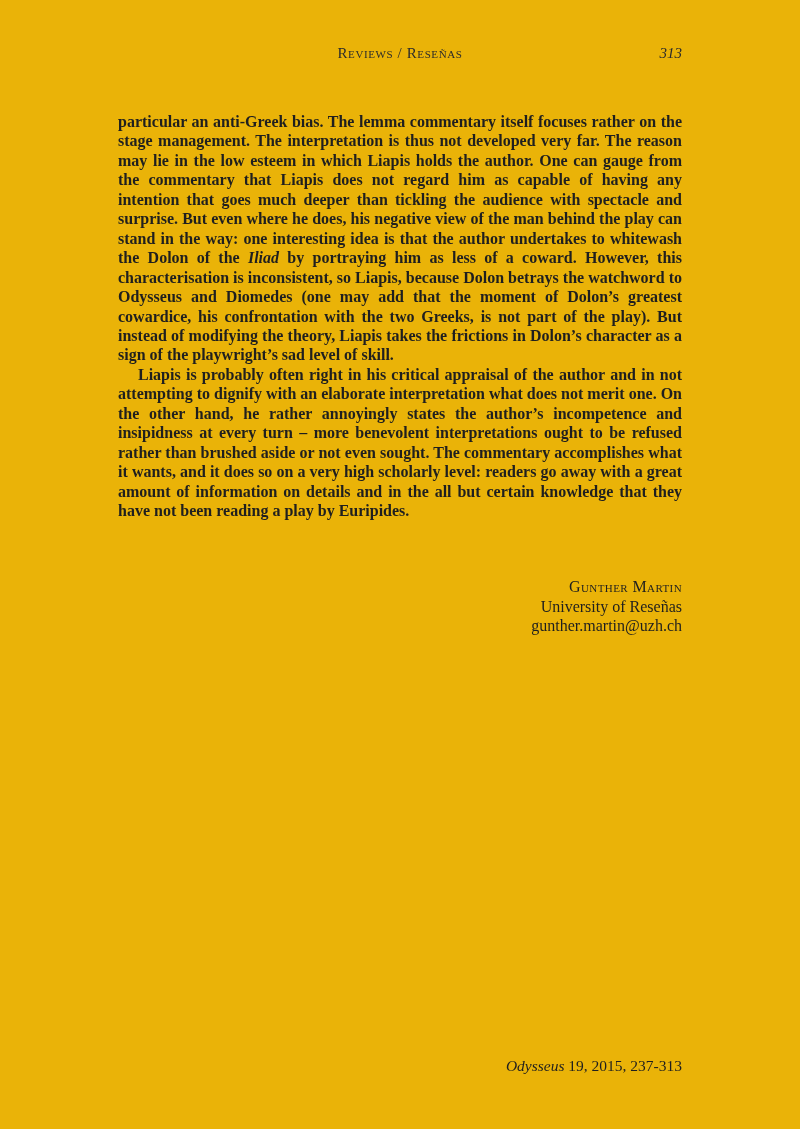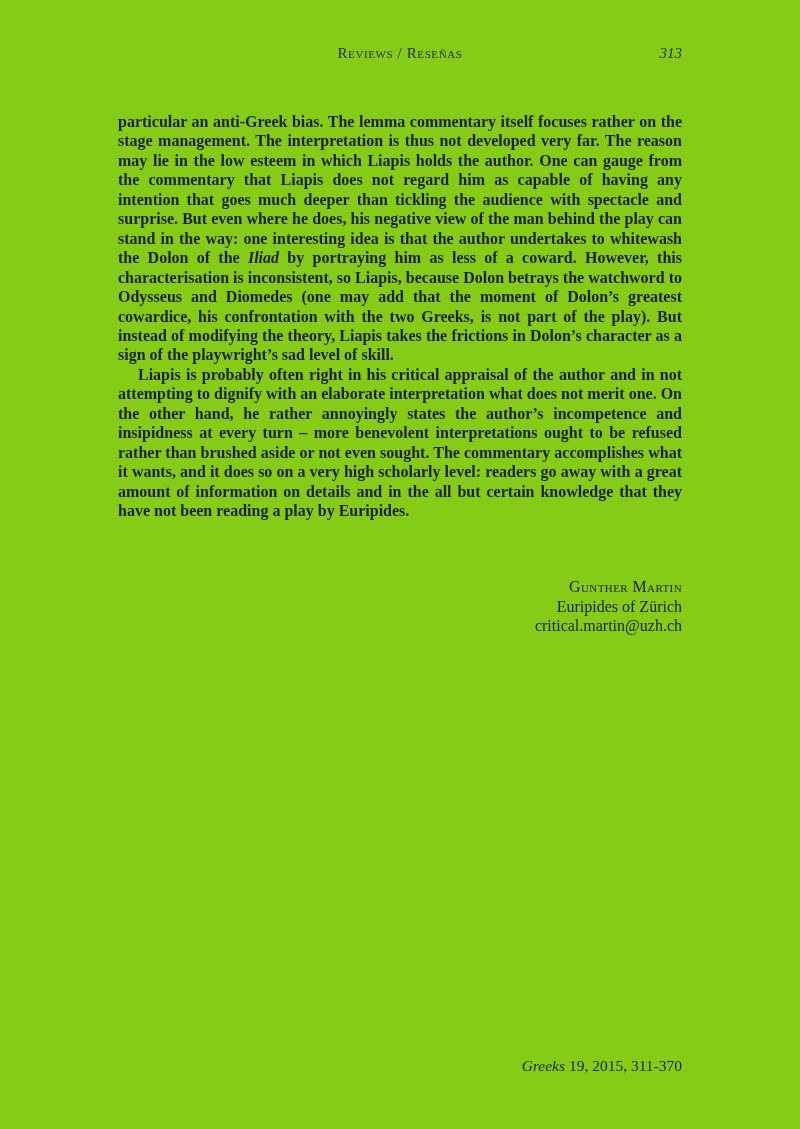--- a/index.html
+++ b/index.html
@@ -10,21 +10,21 @@
     background: #ffffff;
     font-family: "Liberation Serif", "DejaVu Serif", serif;
     color: #1f1f1f;
     overflow: hidden;
   }
 
   .page {
     position: relative;
     width: 800px;
     height: 1129px;
-    background: #84cc16;
+    background: #eab308;
   }
 
   
   .running-head {
     position: absolute;
     top: 45px;
     left: 118px;
     width: 564px;
     text-align: center;
     font-size: 15px;
@@ -97,21 +97,21 @@
     <span class="page-number">313</span>
   </header>
 
   <main class="body-text" id="body-text">
       <p><span>particular an anti-Greek bias. The lemma commentary itself focuses rather on the stage management. The interpretation is thus not developed very far. The reason may lie in the low esteem in which Liapis holds the author. One can gauge from the commentary that Liapis does not regard him as capable of having any intention that goes much deeper than tickling the audience with spectacle and surprise. But even where he does, his negative view of the man behind the play can stand in the way: one interesting idea is that the author undertakes to whitewash the Dolon of the </span><span class="italic">Iliad</span><span> by portraying him as less of a coward. However, this characterisation is inconsistent, so Liapis, because Dolon betrays the watchword to Odysseus and Diomedes (one may add that the moment of Dolon’s greatest cowardice, his confrontation with the two Greeks, is not part of the play). But instead of modifying the theory, Liapis takes the frictions in Dolon’s character as a sign of the playwright’s sad level of skill.</span></p>
       <p class="indent"><span>Liapis is probably often right in his critical appraisal of the author and in not attempting to dignify with an elaborate interpretation what does not merit one. On the other hand, he rather annoyingly states the author’s incompetence and insipidness at every turn – more benevolent interpretations ought to be refused rather than brushed aside or not even sought. The commentary accomplishes what it wants, and it does so on a very high scholarly level: readers go away with a great amount of information on details and in the all but certain knowledge that they have not been reading a play by Euripides.</span></p>
     </main>
 
   <div class="signature">
     <div class="sig-name">Gunther Martin</div>
-    <div class="sig-affiliation">Euripides of Zürich</div>
-    <div class="sig-email">critical.martin@uzh.ch</div>
+    <div class="sig-affiliation">University of Reseñas</div>
+    <div class="sig-email">gunther.martin@uzh.ch</div>
   </div>
 
   <footer class="page-footer">
-    <span class="journal-name">Greeks</span><span> 19, 2015, 311-370</span>
+    <span class="journal-name">Odysseus</span><span> 19, 2015, 237-313</span>
   </footer>
 
 </div>
 
 </body></html>

